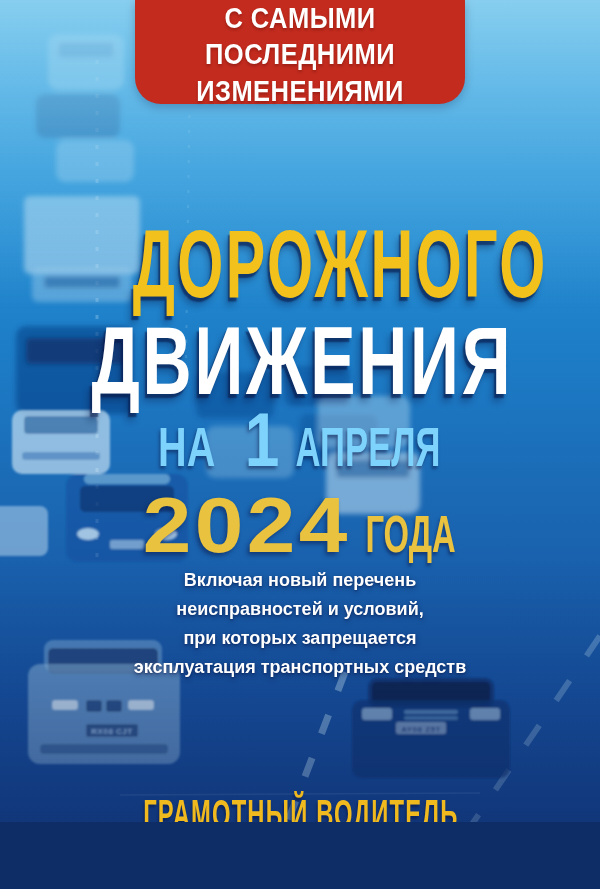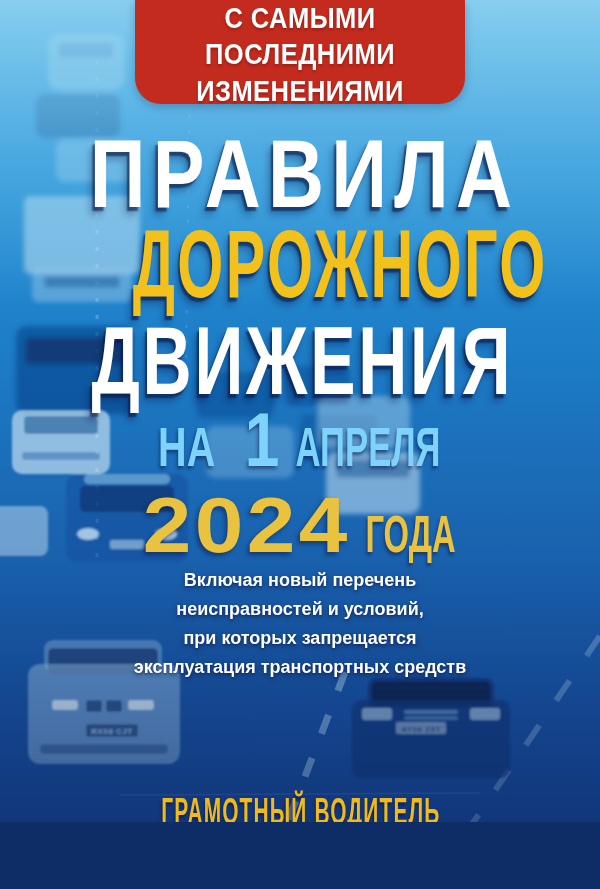--- a/index.html
+++ b/index.html
@@ -121,21 +121,21 @@
     line-height: 29px;
     white-space: pre-line;
     text-shadow: 0 2px 5px rgba(9, 22, 70, 0.55), 0 1px 2px rgba(9, 22, 70, 0.4);
   }
 
   
   .series {
     top: 794px;
     color: #f0ba1f;
     font-weight: 700;
-    font-size: 36px;
+    font-size: 41px;
     line-height: 1;
   }
   .series .cond {
     transform: scaleX(0.58);
     letter-spacing: 2px;
     margin-right: -2px;
     text-shadow: -2px 3px 3px rgba(9, 22, 70, 0.55);
   }
 </style>
 </head>
@@ -257,23 +257,20 @@
     </g>
 
     <rect x="0" y="560" width="600" height="329" fill="url(#vig)"></rect>
   </svg>
 
   <div class="badge">
     <span class="badge-text">С САМЫМИ ПОСЛЕДНИМИ
 ИЗМЕНЕНИЯМИ</span>
   </div>
 
-  <div class="row title-line t1">
-    <span class="cond">ПРАВИЛА</span>
-  </div>
   <div class="row title-line t2">
     <span class="cond">ДОРОЖНОГО</span>
   </div>
   <div class="row title-line t3">
     <span class="cond">ДВИЖЕНИЯ</span>
   </div>
 
   <div class="row edition">
     <span class="ed-prefix">НА</span><span class="ed-day">1</span><span class="ed-month">АПРЕЛЯ</span>
   </div>

